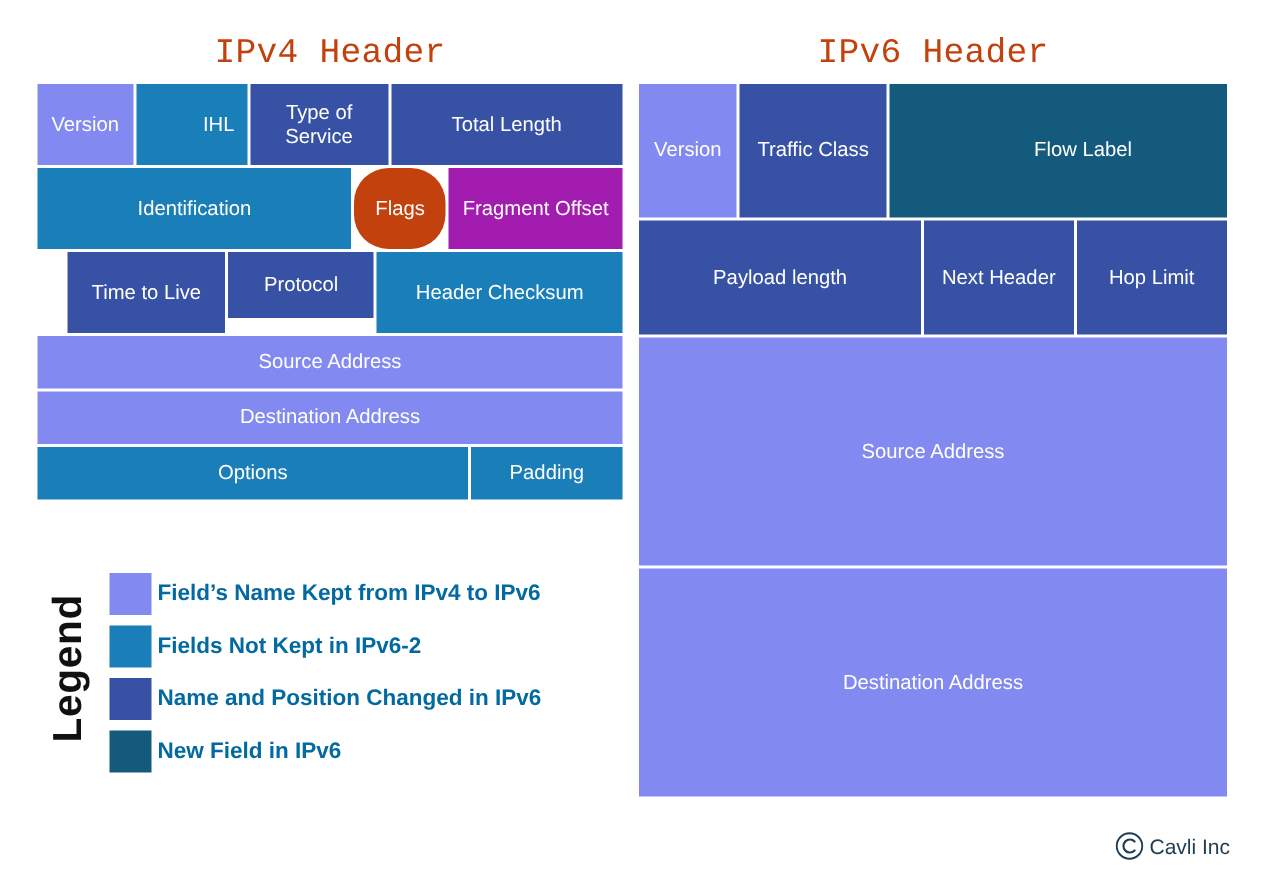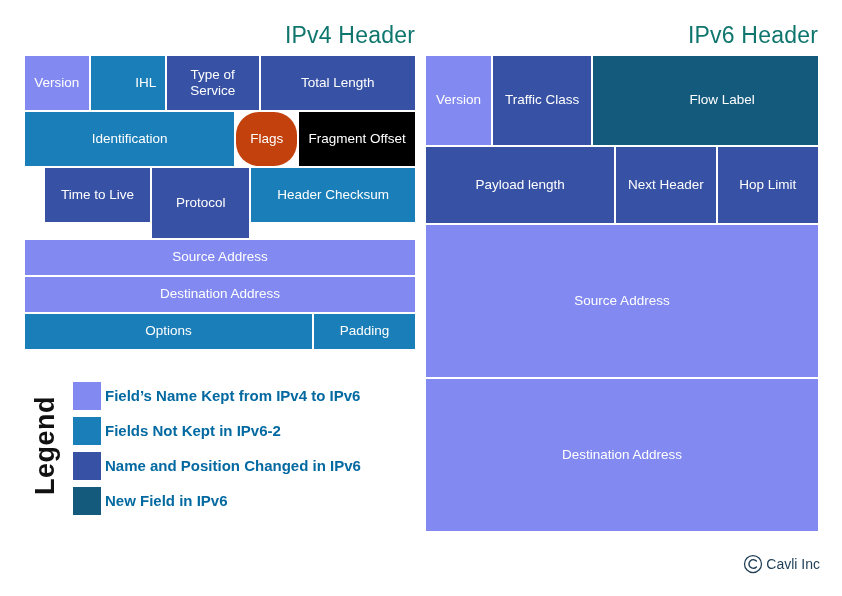--- a/index.html
+++ b/index.html
@@ -16,26 +16,27 @@
   }
   .canvas {
     position: relative;
     width: 842px;
     height: 596px;
   }
 
   
   .panel-title {
     position: absolute;
-    text-align: right;
+    text-align: center;
     font-size: 23px;
-    color: #0f766e;
+    color: #c2410c;
     font-weight: 400;
     letter-spacing: 0.2px;
     white-space: nowrap;
+    font-family: Liberation Mono, monospace;
   }
   #ipv4-title { left: 25px;  top: 22px; width: 390px; }
   #ipv6-title { left: 426px; top: 22px; width: 392px; }
 
   
   .hdr-table {
     position: absolute;
     display: flex;
     flex-direction: column;
     gap: 2px;
@@ -151,25 +152,25 @@
   <div class="hdr-table" id="ipv4-table">
       <div class="hdr-row">
         <div class="cell c-periwinkle" style="flex: 68 0 0px; height: 54px; background: rgb(130, 137, 240);">Version</div>
         <div class="cell c-teal" style="flex: 38 0 0px; height: 54px; background: rgb(26, 126, 184); padding-left: 39px;">IHL</div>
         <div class="cell c-indigo" style="flex: 101 0 0px; height: 54px; background: rgb(55, 81, 164);">Type of Service</div>
         <div class="cell c-indigo" style="flex: 175 0 0px; height: 54px; background: rgb(55, 81, 164);">Total Length</div>
       </div>
       <div class="hdr-row">
         <div class="cell c-teal" style="flex: 211 0 0px; height: 54px; background: rgb(26, 126, 184);">Identification</div>
         <div class="cell c-teal" style="flex: 57 0 0px; height: 54px; background: #c2410c; border-radius: 23px;">Flags</div>
-        <div class="cell c-teal" style="flex: 114 0 0px; height: 54px; background: #000000;">Fragment Offset</div>
+        <div class="cell c-teal" style="flex: 114 0 0px; height: 54px; background: #a21caf;">Fragment Offset</div>
       </div>
       <div class="hdr-row">
         <div class="cell c-indigo" style="flex: 110 0 0px; height: 54px; background: rgb(55, 81, 164); margin-left: 20px;">Time to Live</div>
-        <div class="cell c-indigo" style="flex: 101 0 0px; height: 70px; background: rgb(55, 81, 164);">Protocol</div>
+        <div class="cell c-indigo" style="flex: 101 0 0px; height: 44px; background: rgb(55, 81, 164);">Protocol</div>
         <div class="cell c-teal" style="flex: 175 0 0px; height: 54px; background: rgb(26, 126, 184);">Header Checksum</div>
       </div>
       <div class="hdr-row">
         <div class="cell c-periwinkle" style="flex: 390 0 0px; height: 35px; background: rgb(130, 137, 240);">Source Address</div>
       </div>
       <div class="hdr-row">
         <div class="cell c-periwinkle" style="flex: 390 0 0px; height: 35px; background: rgb(130, 137, 240);">Destination Address</div>
       </div>
       <div class="hdr-row">
         <div class="cell c-teal" style="flex: 290 0 0px; height: 35px; background: rgb(26, 126, 184);">Options</div>

